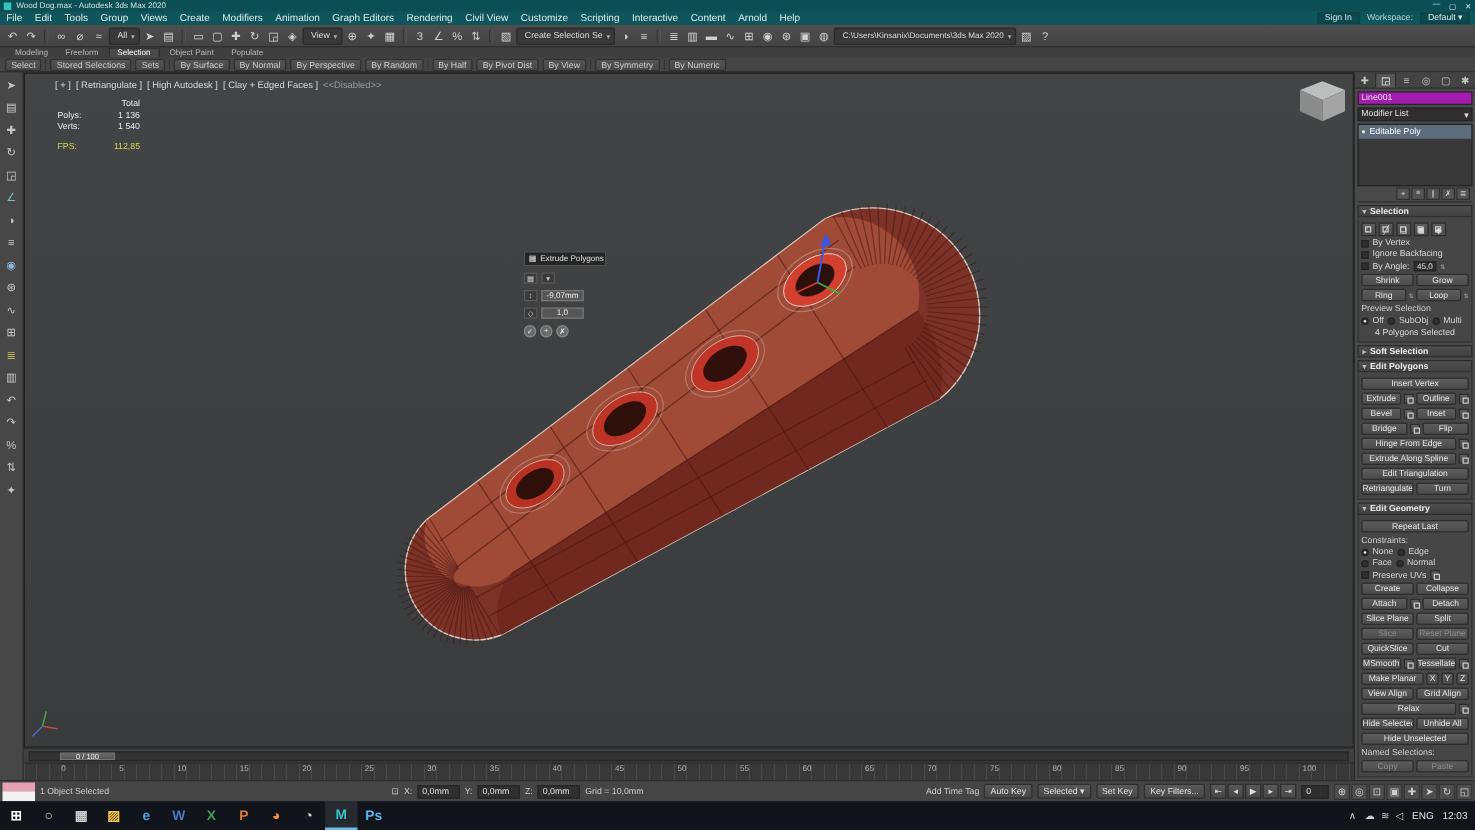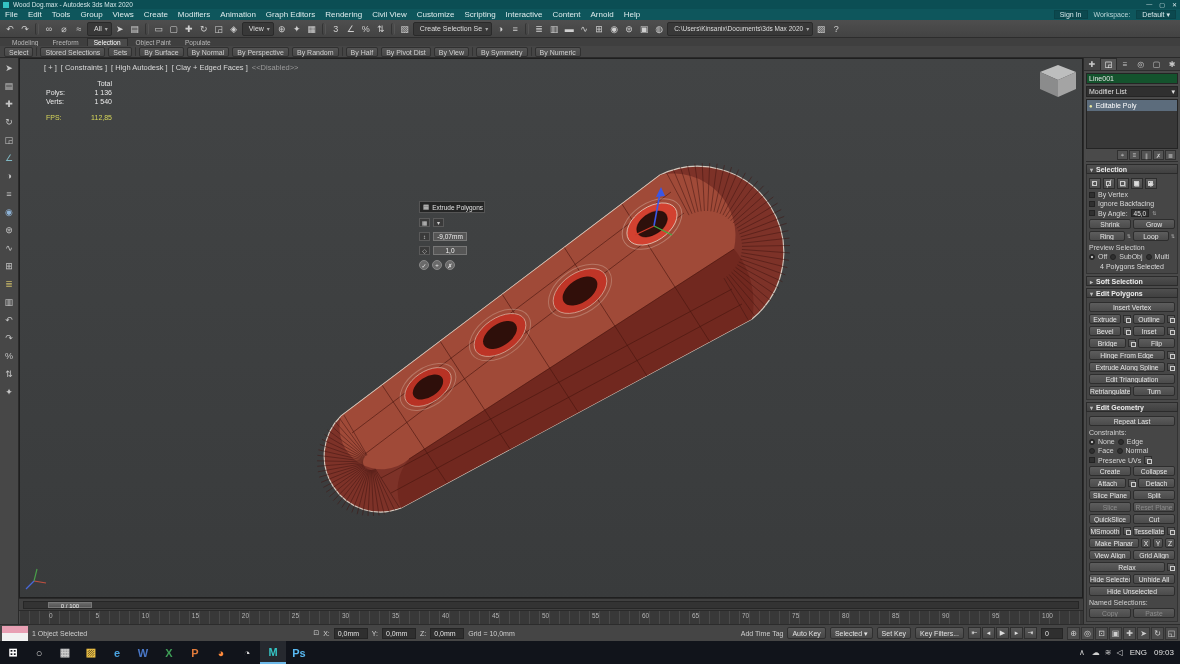--- a/index.html
+++ b/index.html
@@ -45,21 +45,21 @@
 .caddy-row{display:flex;gap:3px;margin-top:5px;align-items:center}
 .cbtn{width:11px;height:9px;background:#3a3a3a;border:1px solid #5a5a5a;color:#ccc;display:flex;align-items:center;justify-content:center;font-size:6px}
 .cval{min-width:34px;height:9px;background:#565656;border:1px solid #777;color:#f0f0f0;text-align:center;line-height:8px}
 .crnd{width:10px;height:10px;border-radius:50%;background:#6a6a6a;border:1px solid #888;color:#e8e8e8;display:flex;align-items:center;justify-content:center;font-size:6px}
 
 .cpanel{width:97px;background:#4a4a4a;border-left:1px solid #2a2a2a;font-size:7px;overflow:hidden;display:flex;flex-direction:column}
 .cp-tabs{display:flex;height:13px;background:#434343;border-bottom:1px solid #2e2e2e}
 .cp-tab{flex:1;display:flex;align-items:center;justify-content:center;font-size:8px;color:#c8c8c8}
 .cp-tab.active{background:#555;color:#fff;border:1px solid #2c2c2c;border-bottom:none}
 .cp-pad{padding:2px 2px 0}
-.cp-name{width:100%;height:11px;background:#14532d;border:1px solid #242424;color:#e6e6e6;font-size:7px;padding:0 2px}
+.cp-name{width:100%;height:11px;background:#a21caf;border:1px solid #242424;color:#e6e6e6;font-size:7px;padding:0 2px}
 .cp-dd{margin-top:2px;height:11px;background:#2f2f2f;border:1px solid #242424;display:flex;align-items:center;justify-content:space-between;padding:0 2px;color:#e0e0e0}
 .cp-stack{margin-top:2px;height:50px;background:#383838;border:1px solid #242424}
 .stack-row{display:flex;gap:3px;align-items:center;height:11px;padding:0 2px;background:#5c6c7c;color:#fff}
 .bulb{font-size:6px;color:#e8e8a0}
 .cp-stackbtns{display:flex;justify-content:flex-end;gap:1px;padding:1px 2px;border-bottom:1px solid #2e2e2e}
 .cp-stackbtns span{width:11px;height:10px;display:flex;align-items:center;justify-content:center;background:#545454;border:1px solid #303030;font-size:6px;color:#ccc}
 .rollout{margin-top:2px}
 .ro-head{height:10px;background:linear-gradient(#4f4f4f,#404040);border:1px solid #2b2b2b;display:flex;align-items:center;gap:3px;padding:0 3px;font-weight:bold;color:#ececec}
 .caret{font-size:6px;color:#bbb}
 .ro-body{padding:2px 2px 3px;background:#464646;border:1px solid #333;border-top:none}
@@ -541,21 +541,21 @@
 
           <g stroke-width="1.2">
             <line x1="14" y1="522" x2="26" y2="524" stroke="#c05040"></line>
             <line x1="14" y1="522" x2="17" y2="510" stroke="#4aa04a"></line>
             <line x1="14" y1="522" x2="6" y2="530" stroke="#4868d8"></line>
           </g>
         </svg>
 
         <div class="vp-label">
           <span>[ + ]</span>
-          <span>[ Constraints ]</span>
+          <span>[ Retriangulate ]</span>
           <span>[ High Autodesk ]</span>
           <span>[ Clay + Edged Faces ]</span>
           <span class="dis">&lt;&lt;Disabled&gt;&gt;</span>
         </div>
 
         <div class="vp-stats">
           <div class="srow">
               <span></span>
               <span>Total</span>
             </div>
@@ -914,17 +914,17 @@
       </span>
     <span class="tray">
       <span class="ti">∧</span>
       <span style="display:flex;gap:5px">
 
       <span class="ti">☁</span>
           <span class="ti">≋</span>
           <span class="ti">◁</span>
         </span>
       <span>ENG</span>
-      <span>09:03</span>
+      <span>12:03</span>
     </span>
   </div>
 
 </div>
 
 </body></html>

